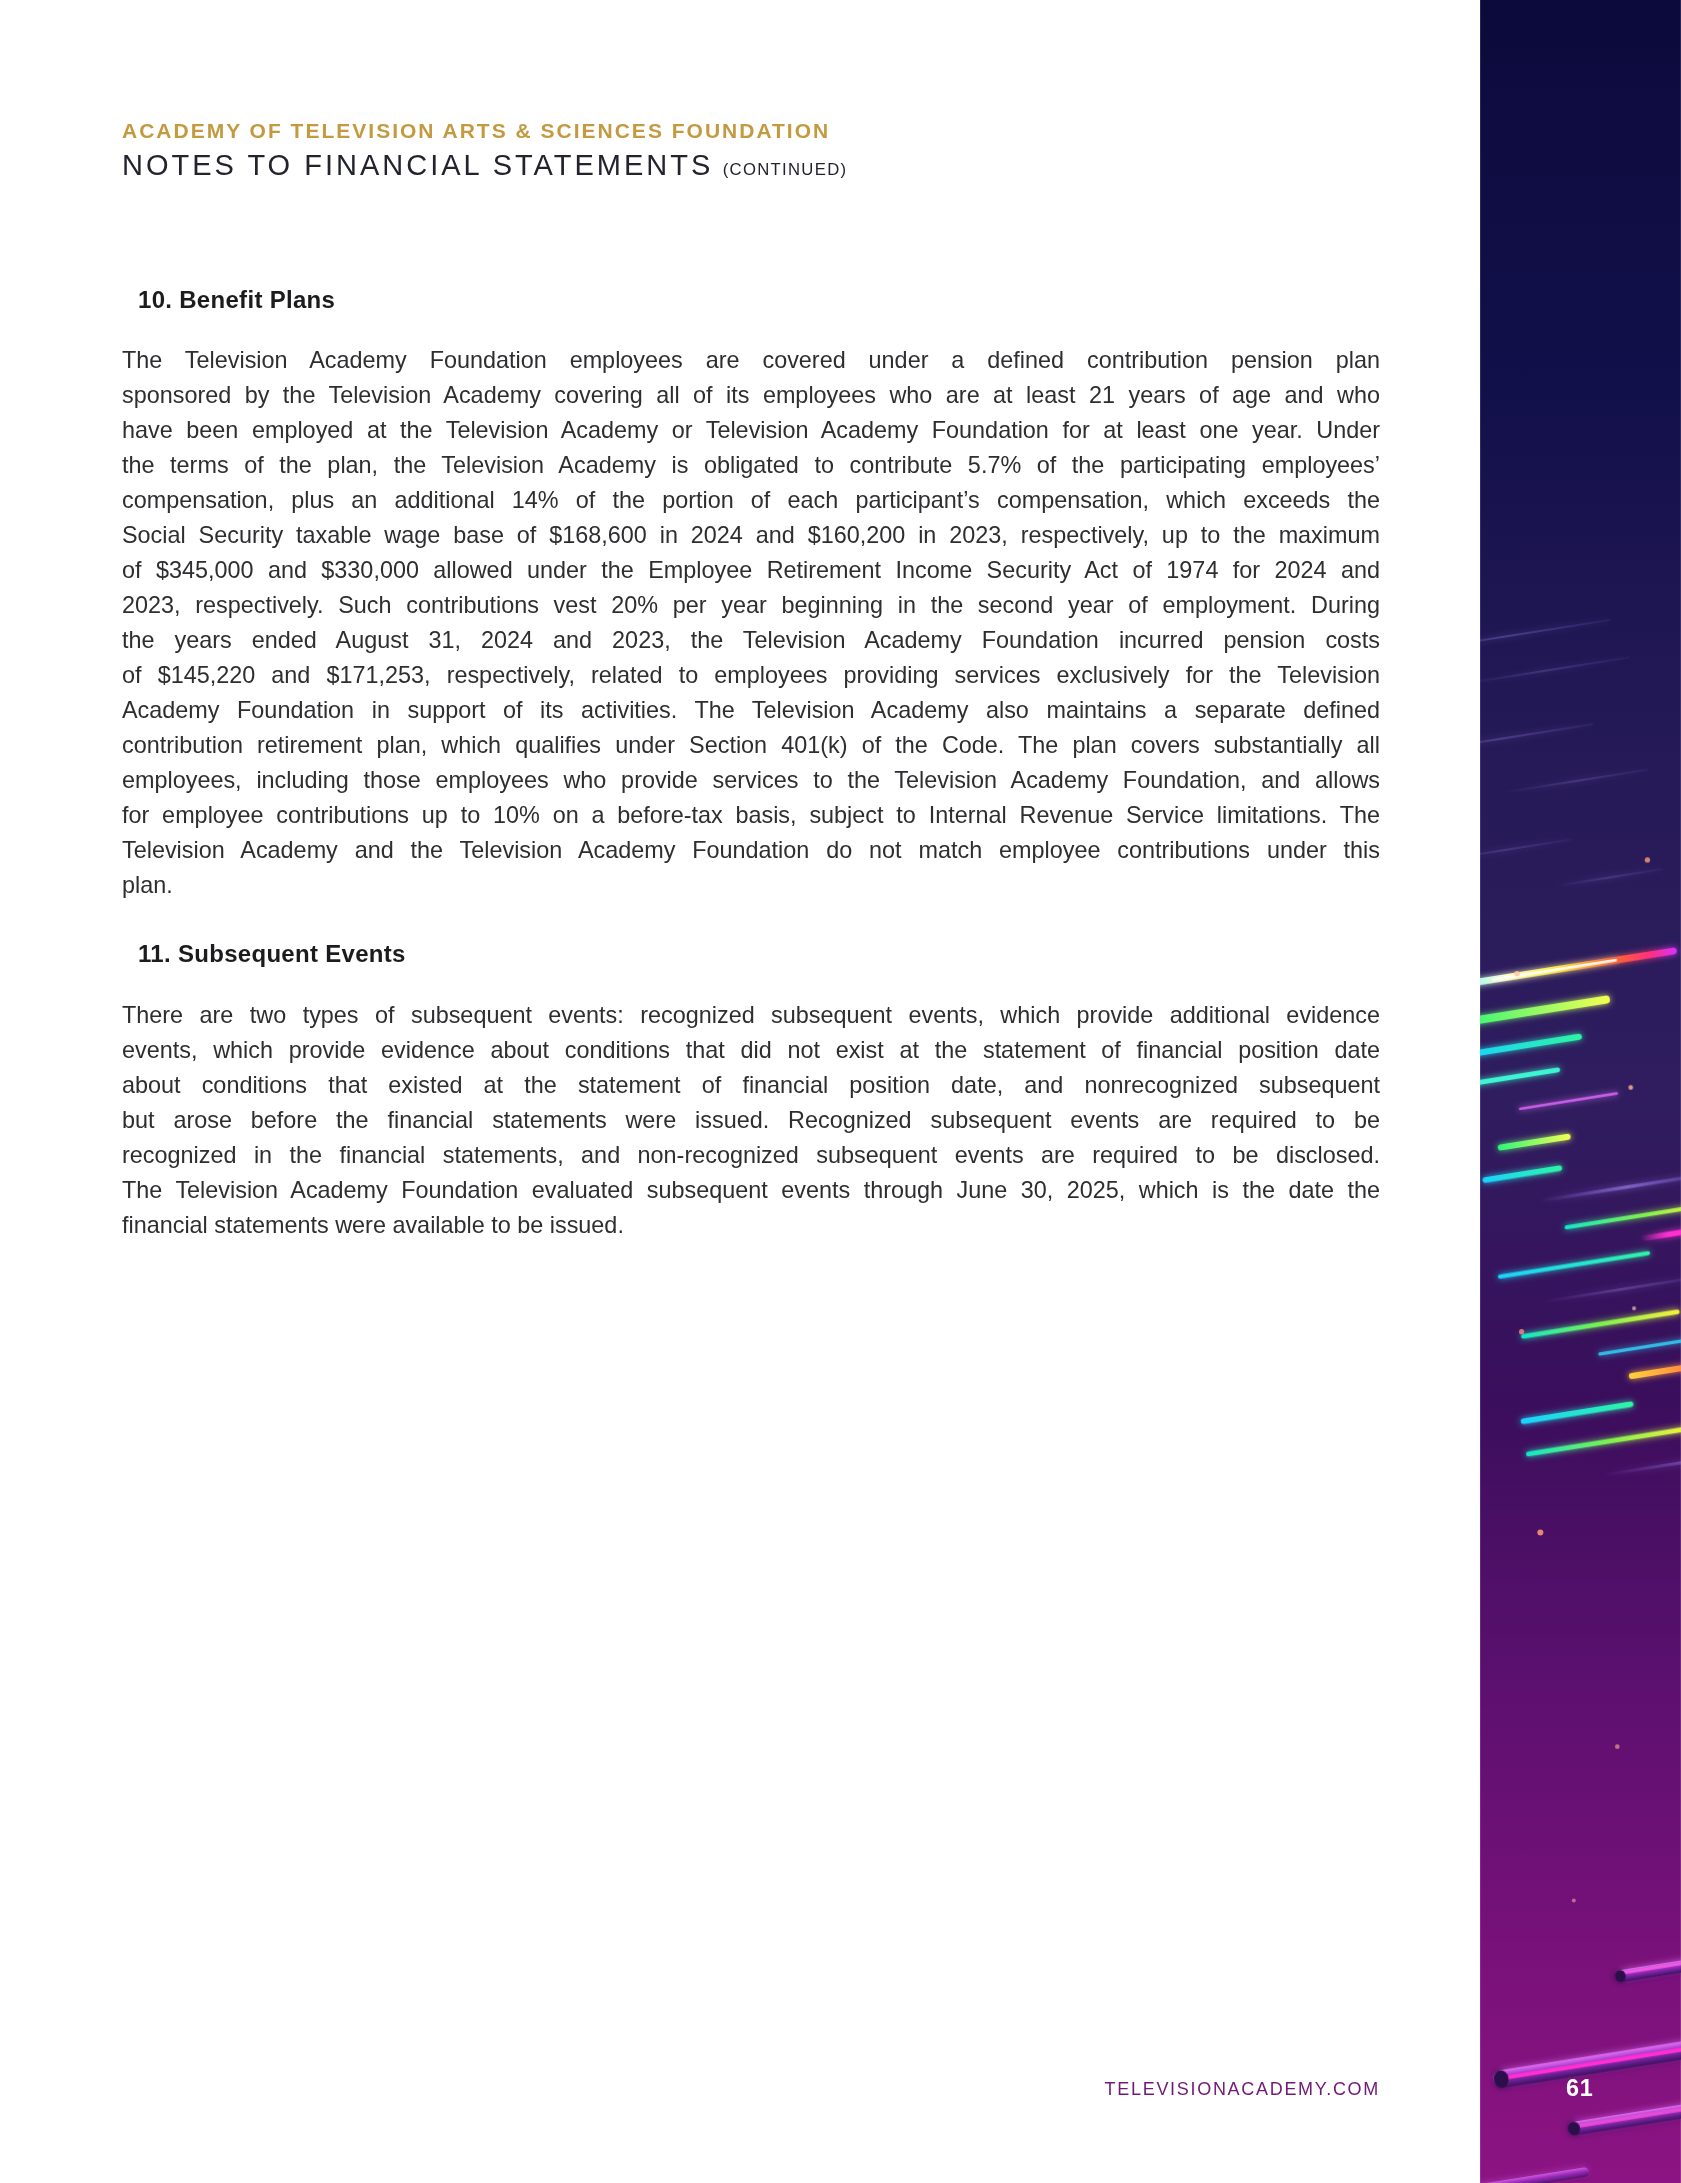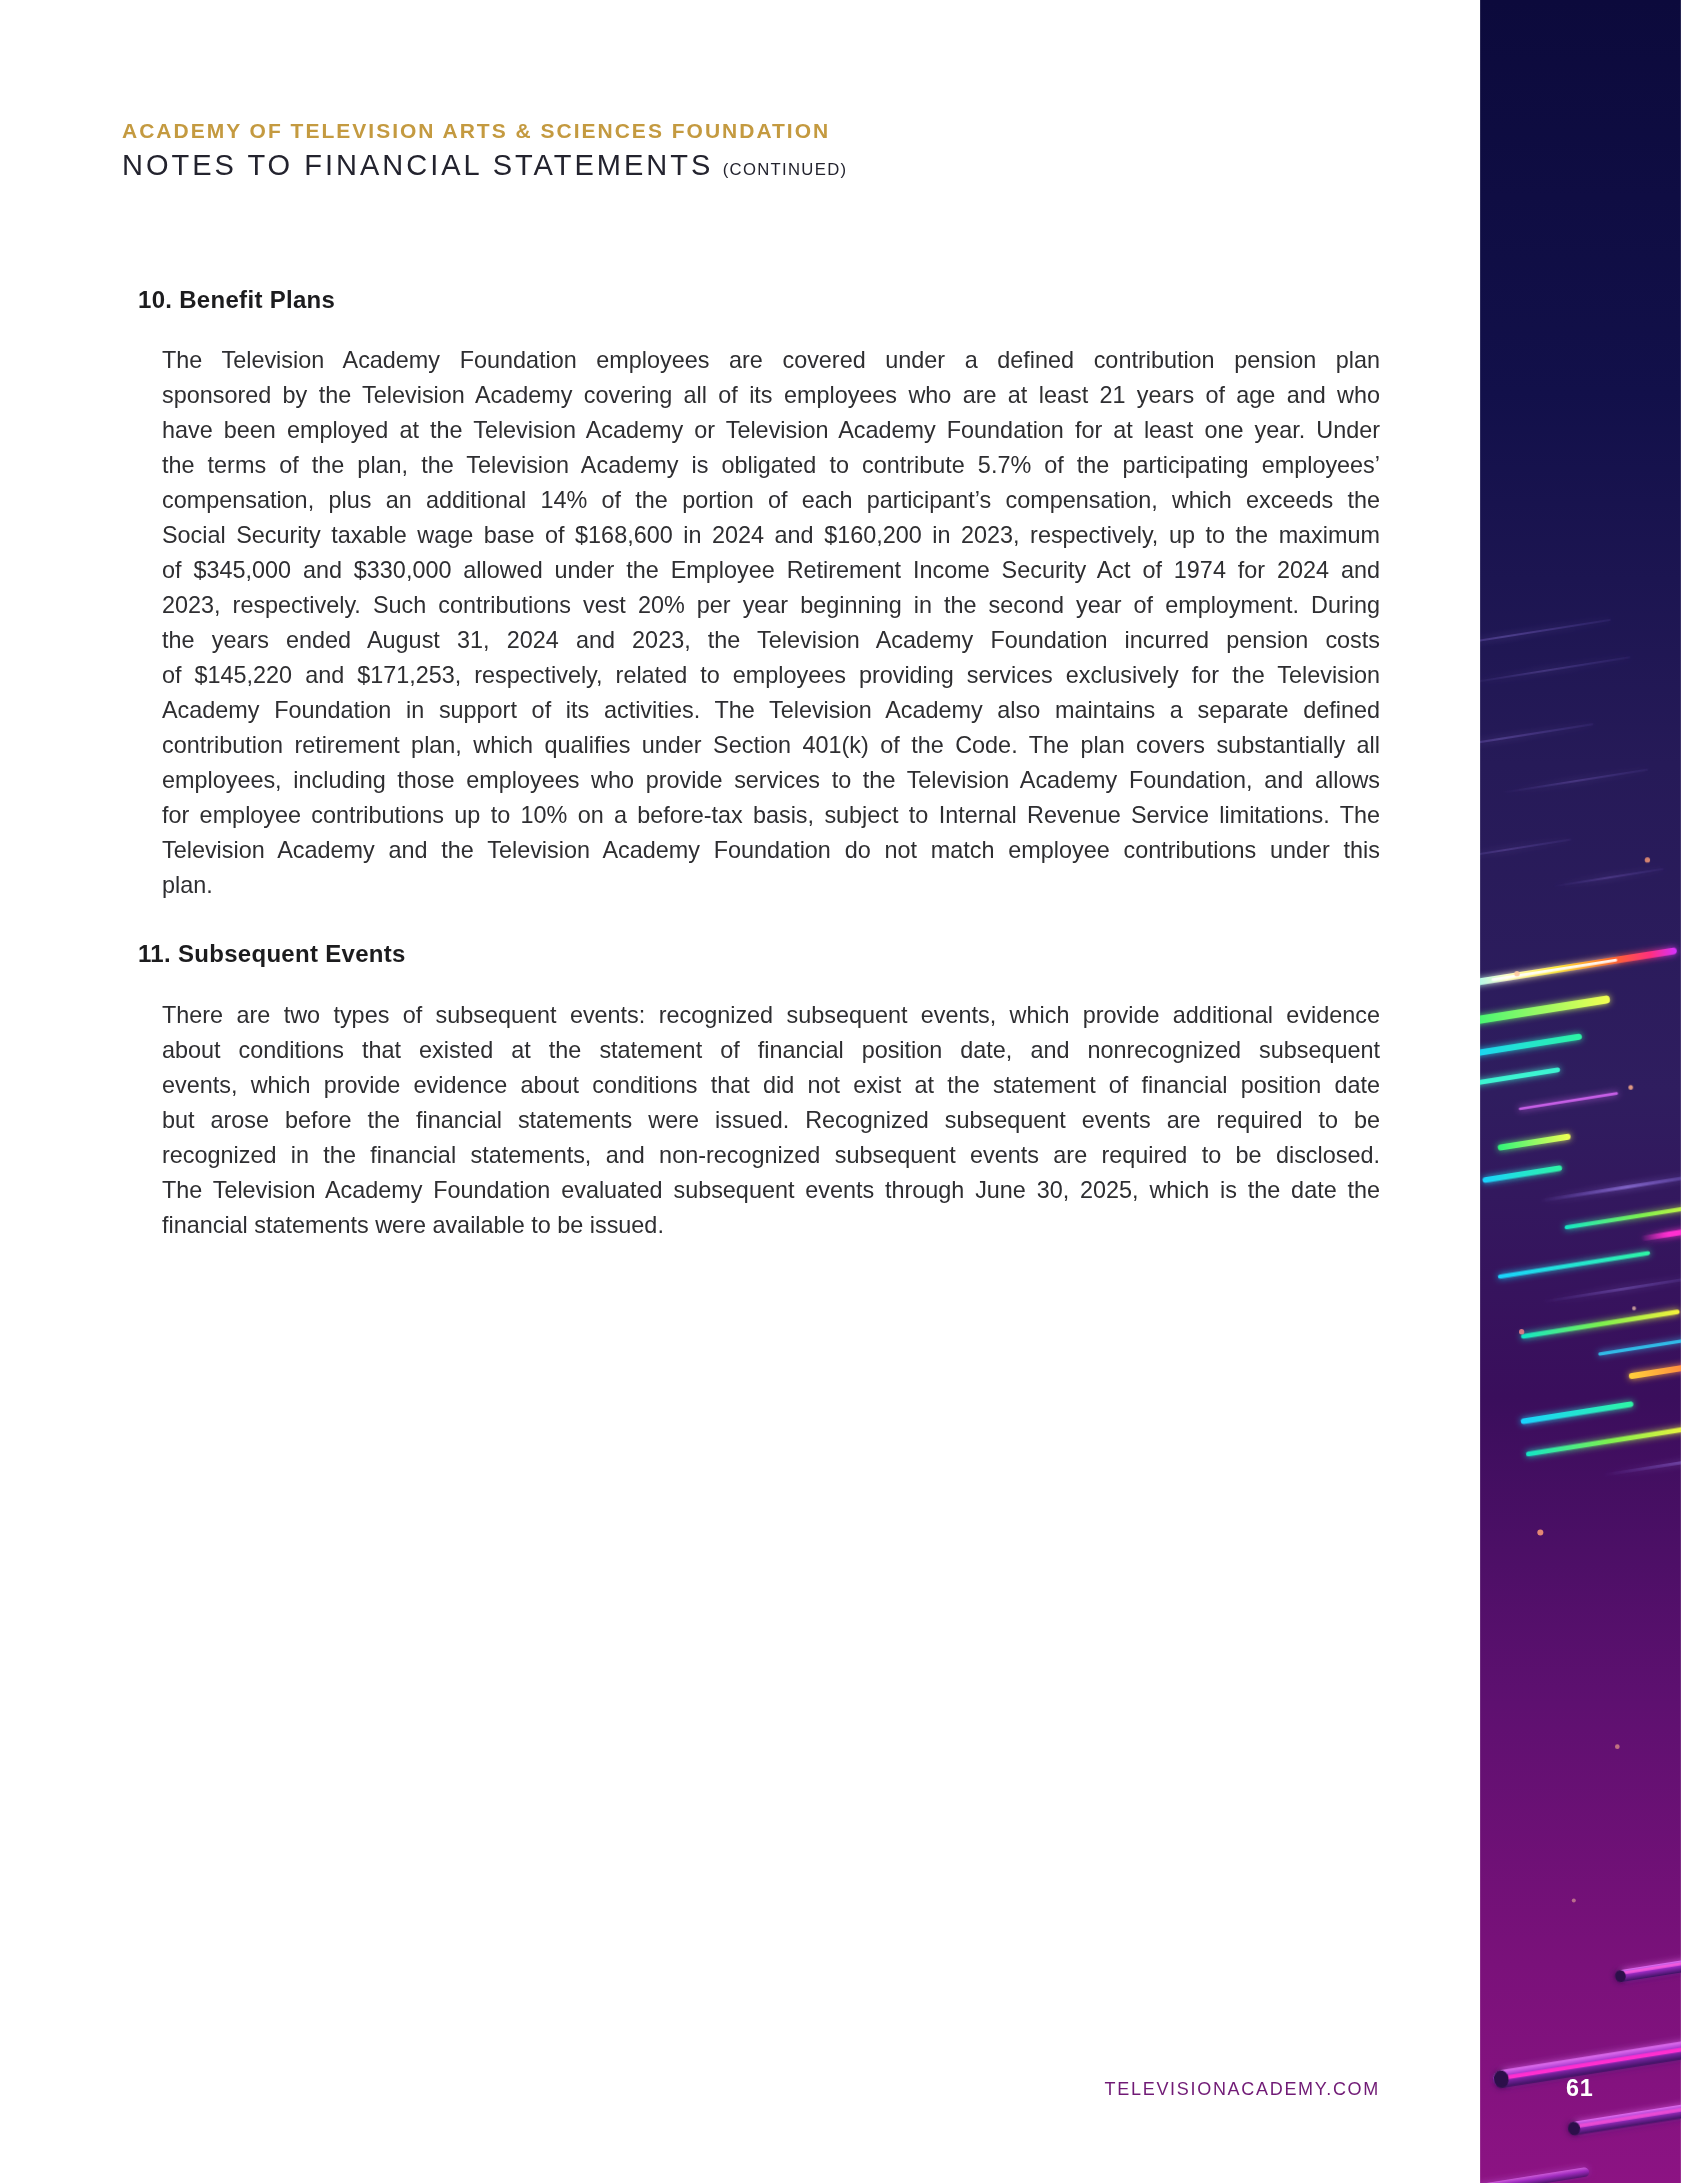--- a/index.html
+++ b/index.html
@@ -34,21 +34,21 @@
   
   main{position:absolute;left:122px;top:270px;width:1258px;}
   .section-heading{
     margin:16px;
     font-size:24px;font-weight:700;color:#1c1c1e;
     letter-spacing:0.3px;
   }
   section + section{margin-top:37px;}
   .para{
     margin-top:29.4px;
-    font-size:23.4px;color:#2e2e31;margin-left:40px;
+    font-size:23.4px;color:#2e2e31;
   }
   .line{
     height:35px;line-height:35px;
     text-align:justify;text-align-last:justify;
     white-space:nowrap;overflow:hidden;
   }
   .line.last{text-align-last:left;}
 
   
   .footer-website{
@@ -97,22 +97,22 @@
           <div class="line">employees, including those employees who provide services to the Television Academy Foundation, and allows</div>
           <div class="line">for employee contributions up to 10% on a before-tax basis, subject to Internal Revenue Service limitations. The</div>
           <div class="line">Television Academy and the Television Academy Foundation do not match employee contributions under this</div>
           <div class="line last">plan.</div>
         </div>
     </section>
     <section>
       <h3 class="section-heading">11. Subsequent Events</h3>
       <div class="para">
           <div class="line">There are two types of subsequent events: recognized subsequent events, which provide additional evidence</div>
+          <div class="line">events, which provide evidence about conditions that did not exist at the statement of financial position date</div>
           <div class="line">about conditions that existed at the statement of financial position date, and nonrecognized subsequent</div>
-          <div class="line">events, which provide evidence about conditions that did not exist at the statement of financial position date</div>
           <div class="line">but arose before the financial statements were issued. Recognized subsequent events are required to be</div>
           <div class="line">recognized in the financial statements, and non-recognized subsequent events are required to be disclosed.</div>
           <div class="line">The Television Academy Foundation evaluated subsequent events through June 30, 2025, which is the date the</div>
           <div class="line last">financial statements were available to be issued.</div>
         </div>
     </section>
   </main>
 
   <div class="footer-website">TELEVISIONACADEMY.COM</div>
 

